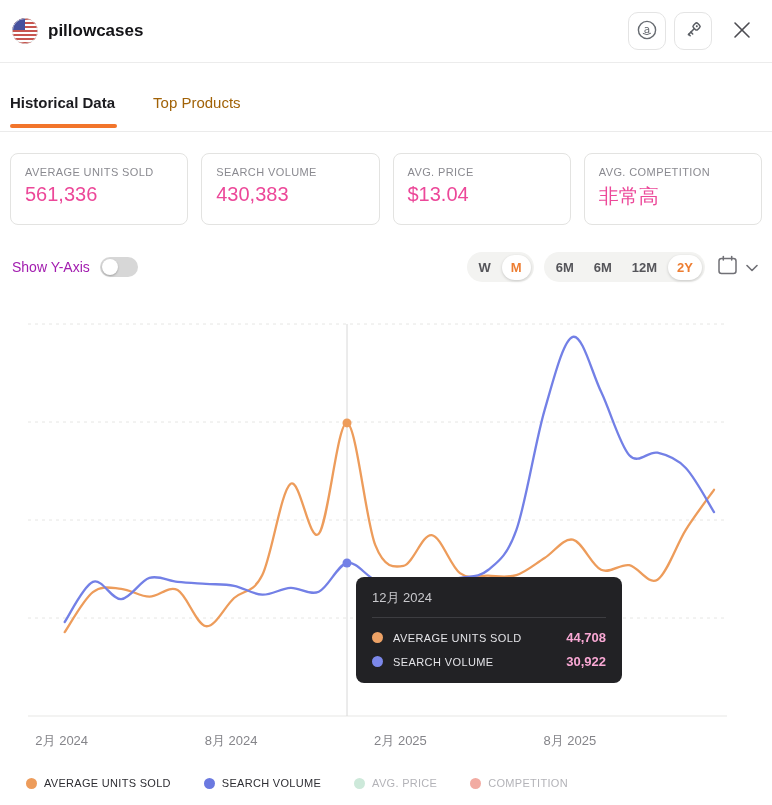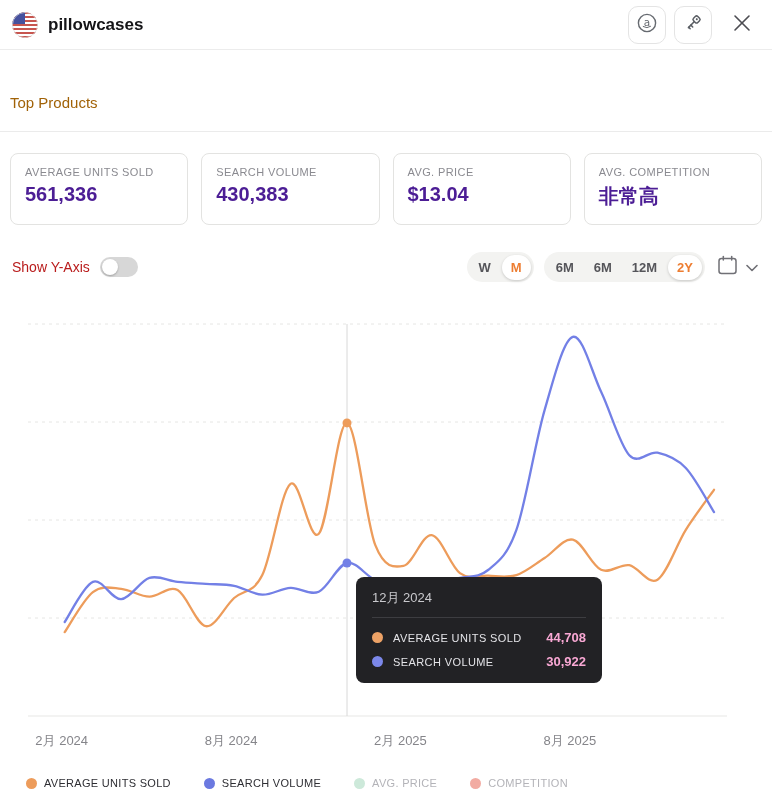--- a/index.html
+++ b/index.html
@@ -6,21 +6,21 @@
   html,body { width:772px; height:805px; }
   body {
     position: relative;
     background: #ffffff;
     font-family: "Liberation Sans", "DejaVu Sans", sans-serif;
     color: #1a1a1e;
     overflow: hidden;
   }
   
   .header {
-    position:absolute; top:0; left:0; width:772px; height:50px;
+    position:absolute; top:0; left:0; width:772px; height:63px;
     display:flex; align-items:center; padding:0 16px 0 12px;
     border-bottom:1px solid #ececec;
   }
   .flag { width:26px; height:26px; border-radius:50%; overflow:hidden; flex:0 0 auto; }
   .kw-title { font-size:17px; font-weight:700; margin-left:10px; color:#141417; }
   .header-spacer { flex:1; }
   .icon-btn {
     width:38px; height:38px; border:1px solid #e4e4e4; border-radius:10px;
     background:#fff; display:flex; align-items:center; justify-content:center;
     margin-left:8px; cursor:pointer;
@@ -38,43 +38,43 @@
     position:absolute; left:0; right:-2px; bottom:-1px; height:4px;
     border-radius:3px; background:#f2752b;
   }
   
   .cards { position:absolute; top:153px; left:0; width:772px; display:flex; gap:13px; padding:0 10px; }
   .card {
     flex:1; height:72px; border:1px solid #e3e3e1; border-radius:8px;
     padding:12px 14px; background:#fff;
   }
   .card-label { font-size:11px; color:#8a8a90; font-weight:500; letter-spacing:.4px; white-space:nowrap; }
-  .card-value { font-size:20px; font-weight:700; color:#4c1d95; margin-top:5px; }
+  .card-value { font-size:20px; font-weight:400; color:#ec4899; margin-top:5px; }
   
   .controls { position:absolute; top:250px; left:0; width:772px; height:34px; display:flex; align-items:center; padding:0 14px 0 12px; }
-  .yaxis-label { font-size:14px; color:#b91c1c; margin-right:10px;text-align:center; }
+  .yaxis-label { font-size:14px; color:#a21caf; margin-right:10px;text-align:center; }
   .toggle { width:38px; height:20px; border-radius:10px; background:#d7d7d7; position:relative; cursor:pointer; flex:0 0 auto; }
   .toggle-knob { position:absolute; top:2px; left:2px; width:16px; height:16px; border-radius:50%; background:#fff; box-shadow:0 1px 2px rgba(0,0,0,.25); }
   .controls-spacer { flex:1; }
   .pill-group {
     display:flex; align-items:center; background:#f3f3f1; border-radius:999px;
     padding:3px; height:30px; gap:2px;
   }
   .range-btn {
     border:none; background:transparent; font-size:13px; font-weight:700; color:#55555a;
     padding:4px 9px; border-radius:999px; cursor:pointer; line-height:1;
   }
   .range-btn.selected { background:#fff; color:#ed7d31; box-shadow:0 1px 3px rgba(0,0,0,.18); padding:6px 9px; }
   .cal-wrap { display:flex; align-items:center; gap:8px; margin-left:12px; cursor:pointer; }
   .gap10 { width:10px; }
   
   #chart-svg { position:absolute; top:300px; left:0; }
   
   .tooltip {
-    position:absolute; top:577px; left:356px; width:246px; height:106px;
+    position:absolute; top:577px; left:356px; width:266px; height:106px;
     background:#222225; border-radius:8px; padding:12px 16px 12px 16px; z-index:5;
   }
   .tooltip-title { font-size:13px; color:#c9c9cd; }
   .tooltip-divider { height:1px; background:#3d3d41; margin:10px 0 12px 0; }
   .tooltip-row { display:flex; align-items:center; margin-bottom:9px; }
   .tt-dot { width:11px; height:11px; border-radius:50%; margin-right:10px; flex:0 0 auto; }
   .tt-label { font-size:11px; color:#e4e4e8; letter-spacing:.4px; flex:1; }
   .tt-value { font-size:13px; font-weight:700; color:#f9a8d4; }
   
   .legend { position:absolute; top:777px; left:0; width:772px; display:flex; align-items:center; gap:33px; padding-left:26px; }
@@ -138,20 +138,24 @@
     <span>
       <svg width="22" height="22" viewBox="0 0 22 22" stroke="#4c4c52" stroke-width="1.6" stroke-linecap="round">
         <line x1="4" y1="4" x2="18" y2="18"></line>
           <line x1="18" y1="4" x2="4" y2="18"></line>
       </svg>
     </span>
   </button>
 </div>
 
 <div class="tabs">
+  <div class="tab active">
+    <span>Historical Data</span>
+    <div class="tab-underline"></div>
+  </div>
   <div class="tab">
     <span>Top Products</span>
   </div>
 </div>
 
 <div class="cards">
   <div class="card">
     <div class="card-label">AVERAGE UNITS SOLD</div>
     <div class="card-value">561,336</div>
   </div>

